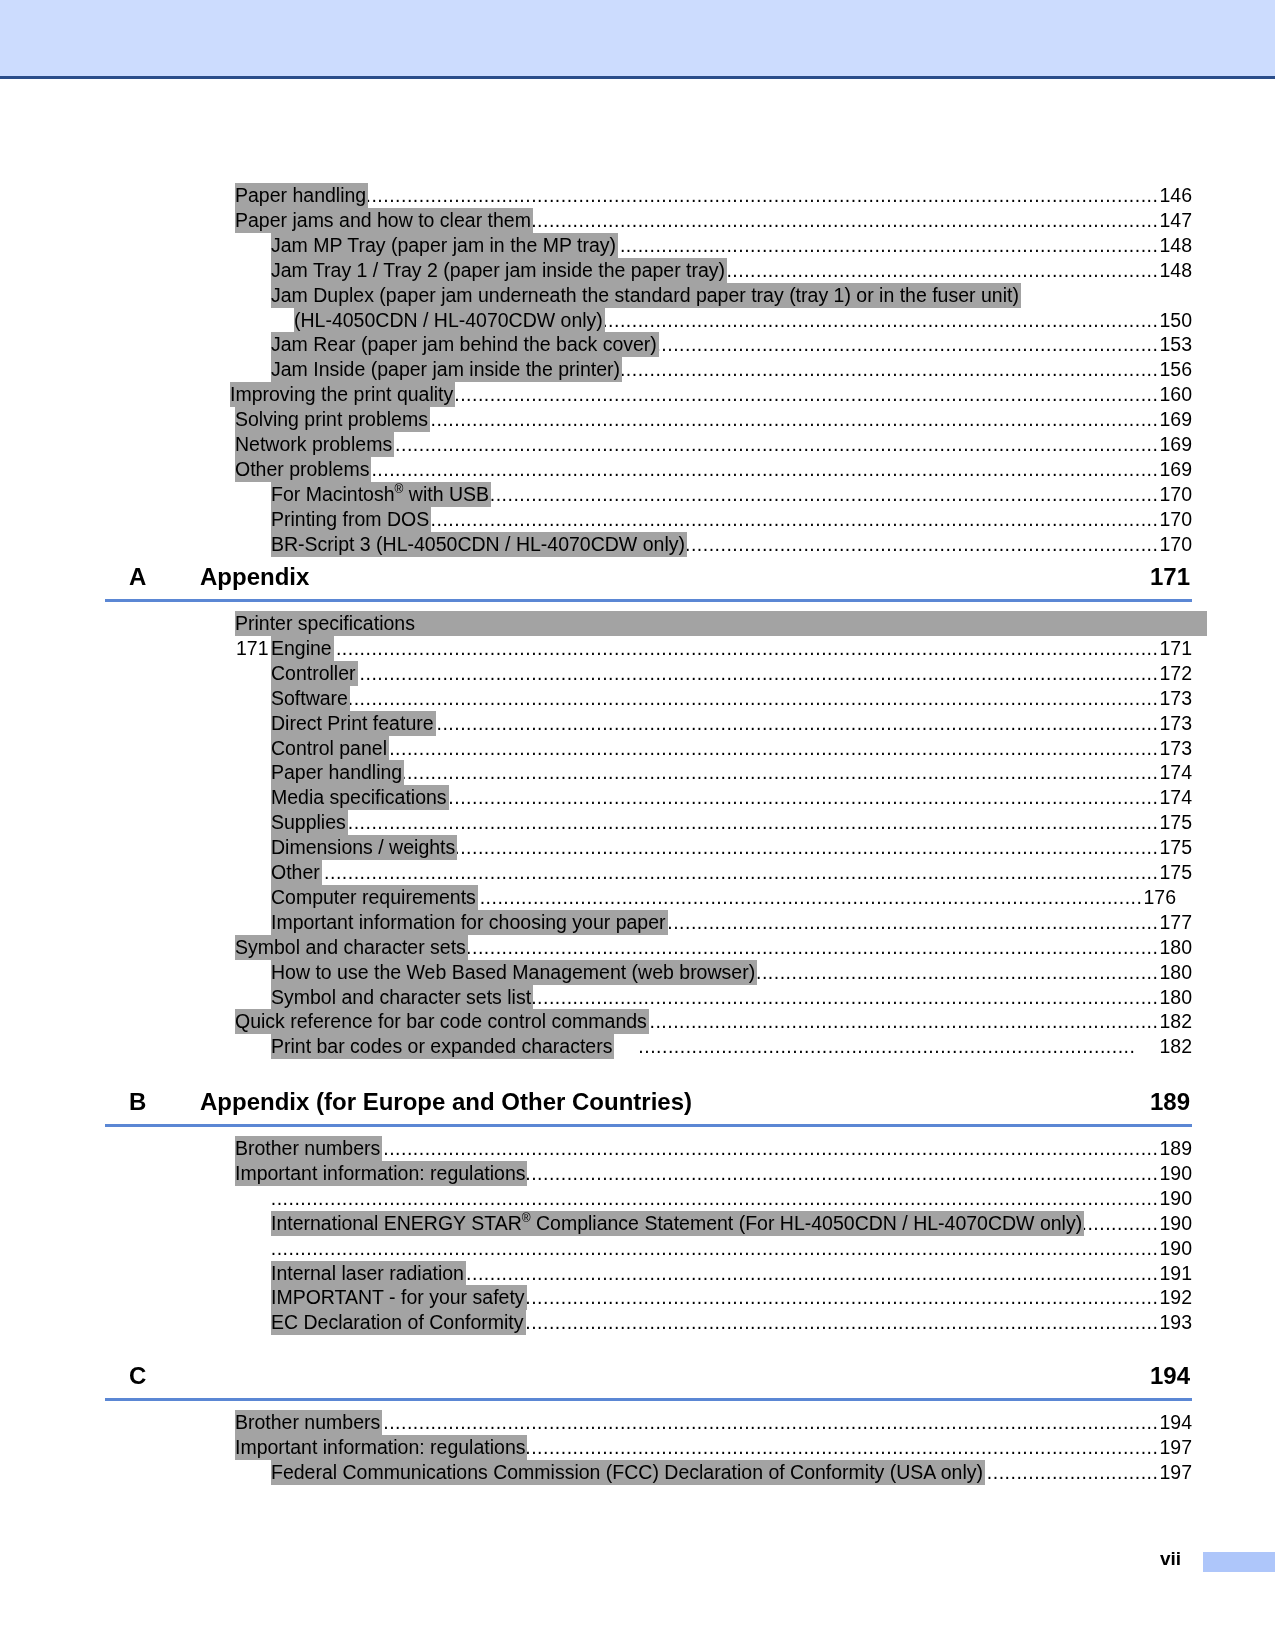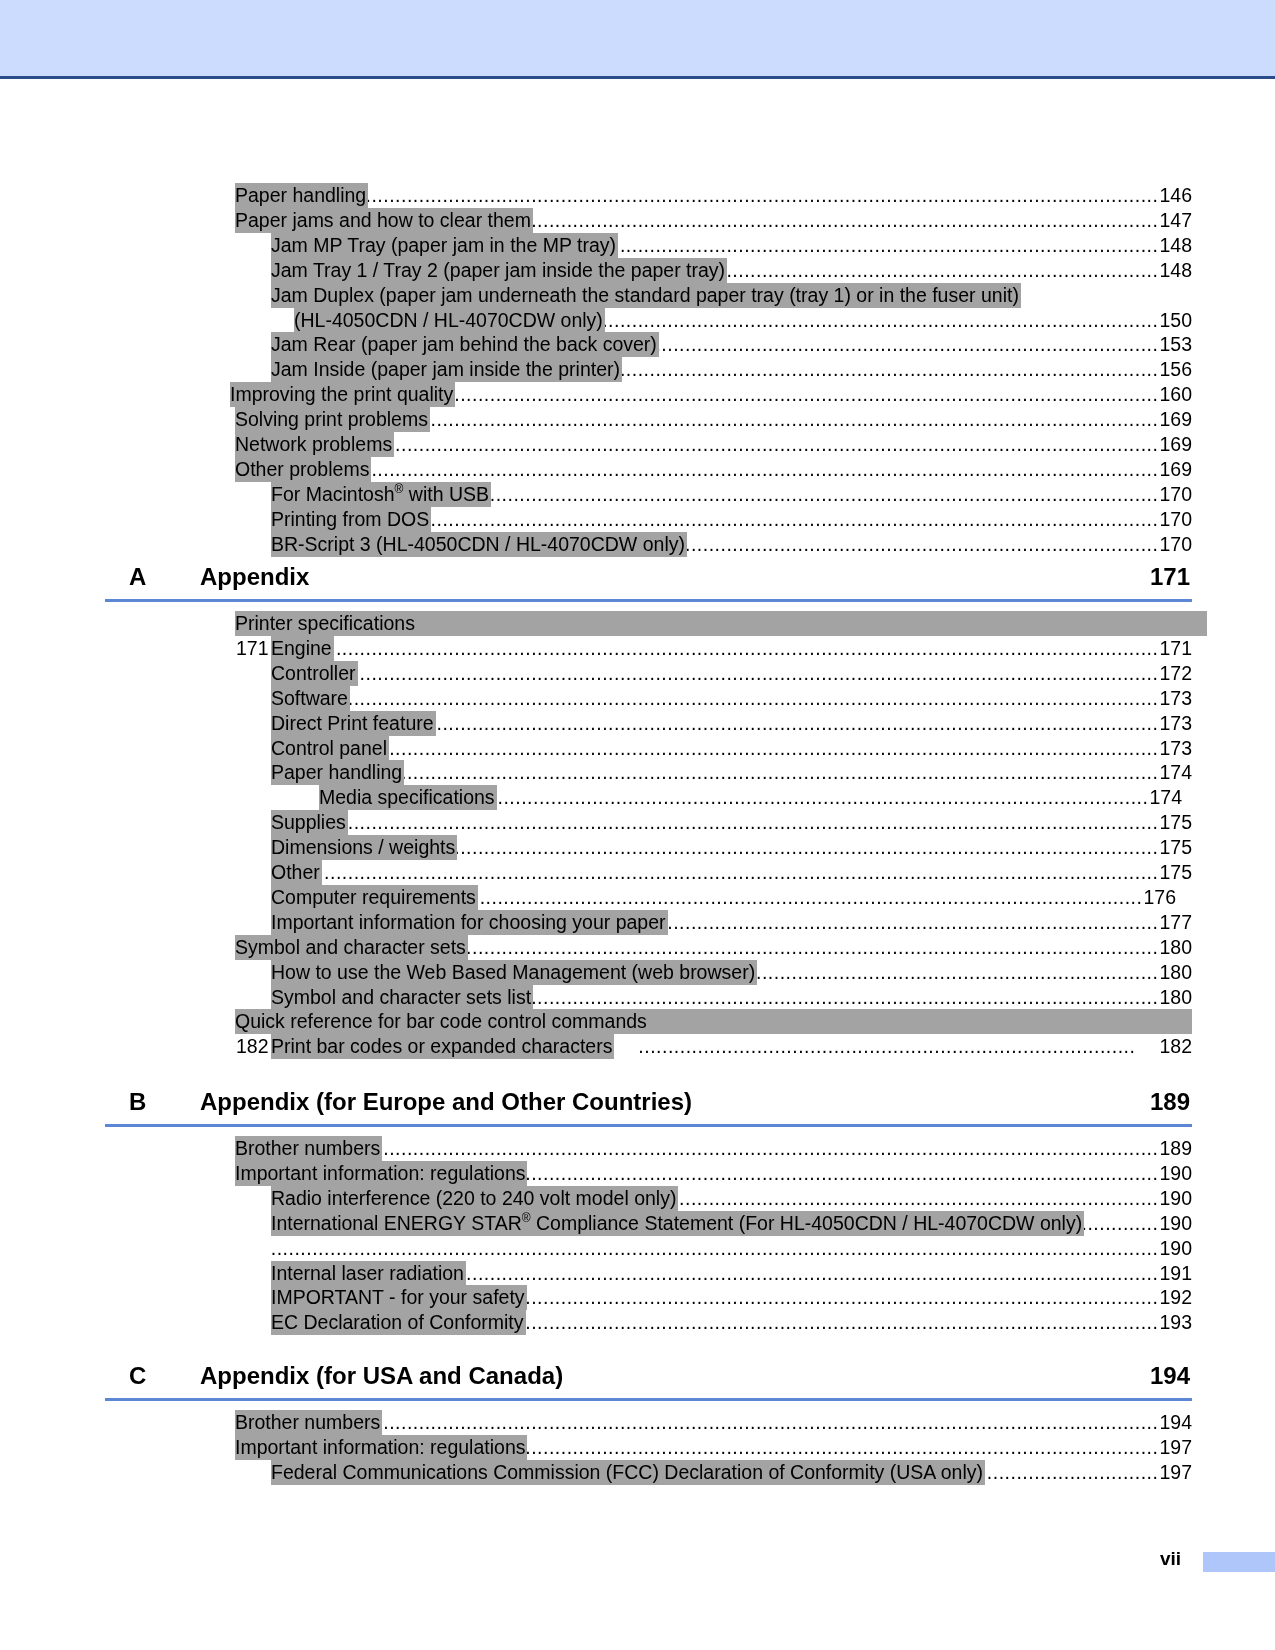--- a/index.html
+++ b/index.html
@@ -154,21 +154,21 @@
     <div class="entry l2" style="top: 735.5px; left: 271px; right: 83px;">
       <span class="t"><span>Control panel</span></span>
       <span class="dots"></span>
       <span class="p">173</span>
     </div>
     <div class="entry l2" style="top: 760.4px; left: 271px; right: 83px;">
       <span class="t"><span>Paper handling</span></span>
       <span class="dots"></span>
       <span class="p">174</span>
     </div>
-    <div class="entry l2" style="top: 785.3px; left: 271px; right: 93px; margin-left: 48px;">
+    <div class="entry l2" style="top: 785.3px; left: 271px; right: 83px;">
       <span class="t"><span>Media specifications</span></span>
       <span class="dots"></span>
       <span class="p">174</span>
     </div>
     <div class="entry l2" style="top: 810.2px; left: 271px; right: 83px;">
       <span class="t"><span>Supplies</span></span>
       <span class="dots"></span>
       <span class="p">175</span>
     </div>
     <div class="entry l2" style="top: 835.1px; left: 271px; right: 83px;">
@@ -199,21 +199,21 @@
     <div class="entry l2" style="top: 959.6px; left: 271px; right: 83px;">
       <span class="t"><span>How to use the Web Based Management (web browser)</span></span>
       <span class="dots"></span>
       <span class="p">180</span>
     </div>
     <div class="entry l2" style="top: 984.5px; left: 271px; right: 83px;">
       <span class="t"><span>Symbol and character sets list</span></span>
       <span class="dots"></span>
       <span class="p">180</span>
     </div>
-    <div class="entry l1" style="top: 1009.4px; left: 235px; right: 83px; flex-direction: column;">
+    <div class="entry l1" style="top: 1009.4px; left: 235px; right: 83px;">
       <span class="t"><span>Quick reference for bar code control commands</span></span>
       <span class="dots"></span>
       <span class="p">182</span>
     </div>
     <div class="entry l2" style="top: 1034.3px; left: 271px; right: 83px; gap: 23px;">
       <span class="t"><span>Print bar codes or expanded characters</span></span>
       <span class="dots"></span>
       <span class="p">182</span>
     </div>
     <div class="chapter" style="top: 1084px;">
@@ -225,21 +225,20 @@
       <span class="t"><span>Brother numbers</span></span>
       <span class="dots"></span>
       <span class="p">189</span>
     </div>
     <div class="entry l1" style="top: 1160.9px; left: 235px; right: 83px;">
       <span class="t"><span>Important information: regulations</span></span>
       <span class="dots"></span>
       <span class="p">190</span>
     </div>
     <div class="entry l2" style="top: 1185.8px; left: 271px; right: 83px;">
-      <span class="t"><span>Radio interference (220 to 240 volt model only)</span></span>
       <span class="dots"></span>
       <span class="p">190</span>
     </div>
     <div class="entry l2" style="top: 1210.7px; left: 271px; right: 83px;">
       <span class="t"><span>International ENERGY STAR</span><sup>®</sup><span> Compliance Statement (For HL-4050CDN / HL-4070CDW only) </span></span>
       <span class="dots"></span>
       <span class="p">190</span>
     </div>
     <div class="entry l2" style="top: 1235.6px; left: 271px; right: 83px;">
       <span class="dots"></span>
@@ -255,21 +254,20 @@
       <span class="dots"></span>
       <span class="p">192</span>
     </div>
     <div class="entry l2" style="top: 1310.3px; left: 271px; right: 83px;">
       <span class="t"><span>EC Declaration of Conformity</span></span>
       <span class="dots"></span>
       <span class="p">193</span>
     </div>
     <div class="chapter" style="top: 1358px;">
       <span class="letter">C</span>
-      <span class="title">Appendix (for USA and Canada)</span>
       <span class="page">194</span>
     </div>
     <div class="entry l1" style="top: 1410px; left: 235px; right: 83px;">
       <span class="t"><span>Brother numbers</span></span>
       <span class="dots"></span>
       <span class="p">194</span>
     </div>
     <div class="entry l1" style="top: 1434.9px; left: 235px; right: 83px;">
       <span class="t"><span>Important information: regulations</span></span>
       <span class="dots"></span>

